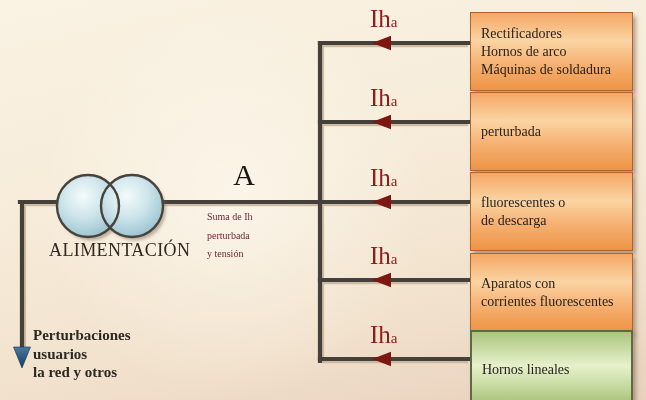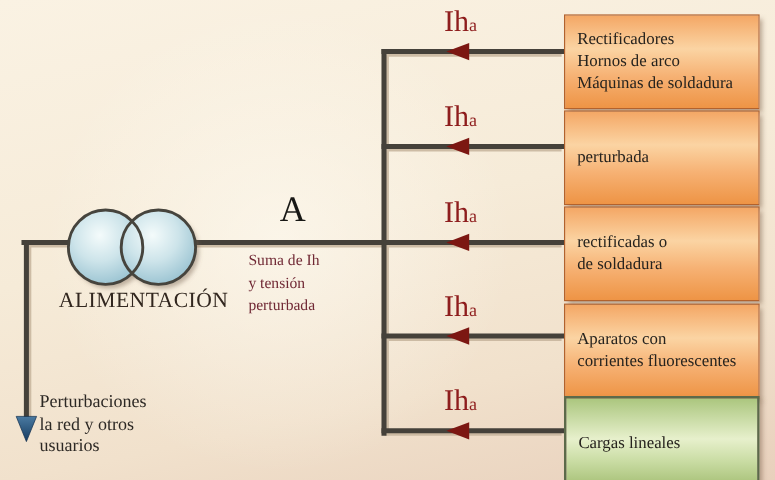--- a/index.html
+++ b/index.html
@@ -30,30 +30,30 @@
     position:absolute;left:370px;width:50px;height:28px;
     color:#8e1d1d;font-size:25px;line-height:26px;
   }
   .iha .sub{font-size:15px;}
   .node-a{
     position:absolute;left:222px;top:158px;width:44px;text-align:center;
     font-size:30px;color:#181815;
   }
   .caption{
     position:absolute;left:207px;top:208px;
-    font-size:13px;line-height:18.5px;color:#702834;
+    font-size:10px;line-height:18.5px;color:#702834;
   }
   .caption .cl{display:block;white-space:nowrap;}
   .alim{
     position:absolute;left:49px;top:240px;width:140px;text-align:right;
     font-size:18px;letter-spacing:0.4px;color:#32271f;white-space:nowrap;
   }
   .pert{
     position:absolute;left:33px;top:326px;
-    font-size:15px;line-height:18.5px;color:#2c2824;
+    font-size:15px;line-height:18.5px;color:#2c2824;font-weight:bold;
   }
   .pert .pl{display:block;white-space:nowrap;}
 </style>
 </head>
 <body>
 
 <div class="stage">
   <div class="glow"></div>
 
   <svg class="wires" width="646" height="400" viewBox="0 0 646 400">
@@ -114,54 +114,54 @@
       <circle cx="132" cy="206" r="31" fill="url(#coil)"></circle>
       <circle cx="88" cy="206" r="31" fill="none" stroke="#46443d" stroke-width="2.4"></circle>
       <circle cx="132" cy="206" r="31" fill="none" stroke="#46443d" stroke-width="2.4"></circle>
     </g>
   </svg>
 
   <div class="node-a">A</div>
 
   <div class="caption">
     <span class="cl">Suma de Ih</span>
+    <span class="cl">perturbada</span>
     <span class="cl">y tensión</span>
-    <span class="cl">perturbada</span>
   </div>
 
   <div class="alim">ALIMENTACIÓN</div>
 
   <div class="pert">
     <span class="pl">Perturbaciones</span>
+    <span class="pl">usuarios</span>
     <span class="pl">la red y otros</span>
-    <span class="pl">usuarios</span>
   </div>
 
   <div class="iha" style="top:6px"><span>Ih</span><span class="sub">a</span></div>
   <div class="iha" style="top:85px"><span>Ih</span><span class="sub">a</span></div>
   <div class="iha" style="top:165px"><span>Ih</span><span class="sub">a</span></div>
   <div class="iha" style="top:243px"><span>Ih</span><span class="sub">a</span></div>
   <div class="iha" style="top:322px"><span>Ih</span><span class="sub">a</span></div>
 
   <div class="load-box" style="top:12px">
     <span class="bl">Rectificadores</span>
     <span class="bl">Hornos de arco</span>
     <span class="bl">Máquinas de soldadura</span>
   </div>
 
   <div class="load-box" style="top:92px">
     <span class="bl">perturbada</span>
   </div>
 
   <div class="load-box" style="top:172px">
-    <span class="bl">rectificadas o</span>
-    <span class="bl">de soldadura</span>
+    <span class="bl">fluorescentes o</span>
+    <span class="bl">de descarga</span>
   </div>
 
   <div class="load-box" style="top:253px">
     <span class="bl">Aparatos con</span>
     <span class="bl">corrientes fluorescentes</span>
   </div>
 
   <div class="load-box linear" style="top:330px">
-    <span class="bl">Cargas lineales</span>
+    <span class="bl">Hornos lineales</span>
   </div>
 </div>
 
 </body></html>

